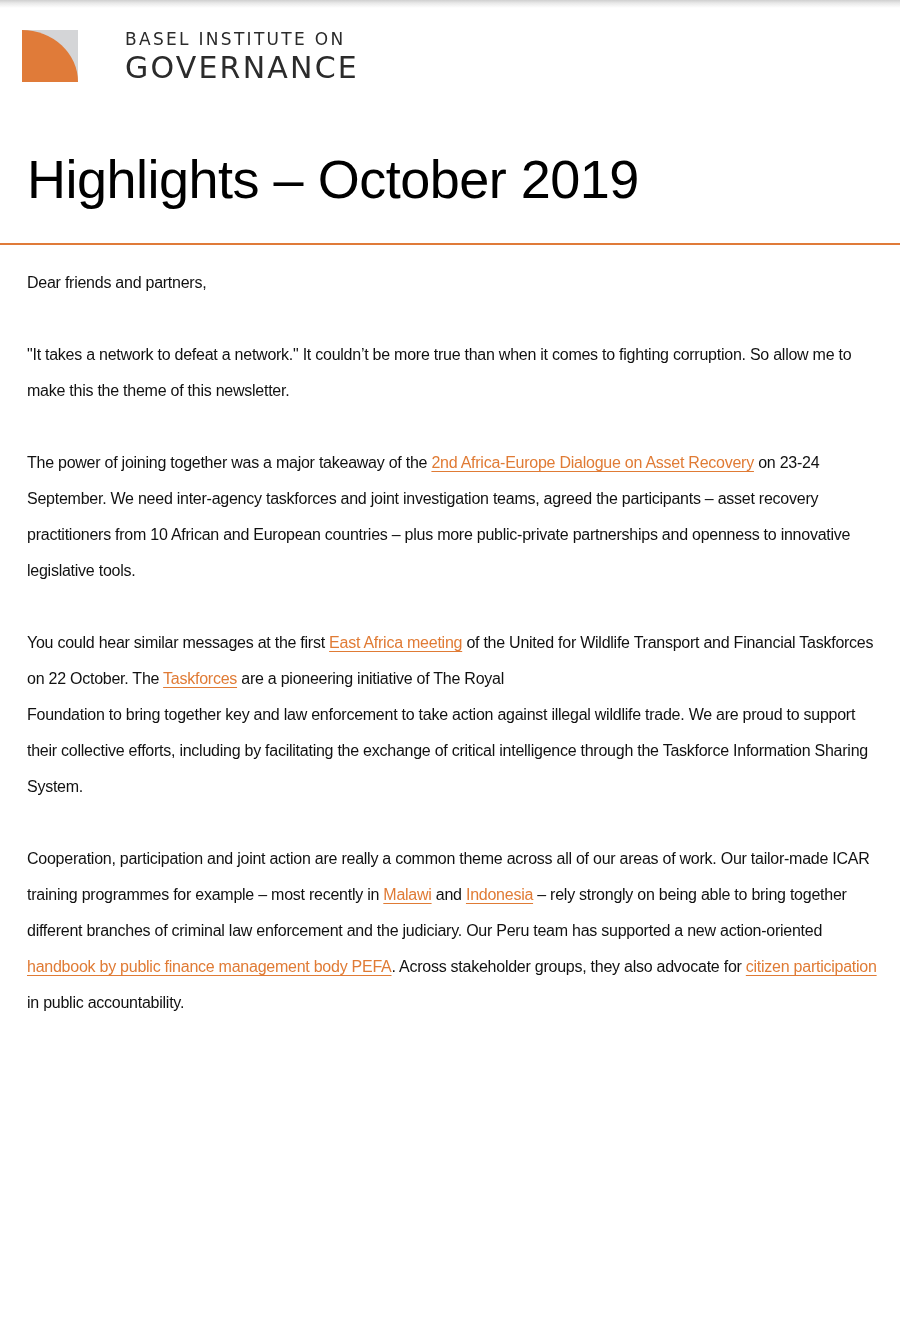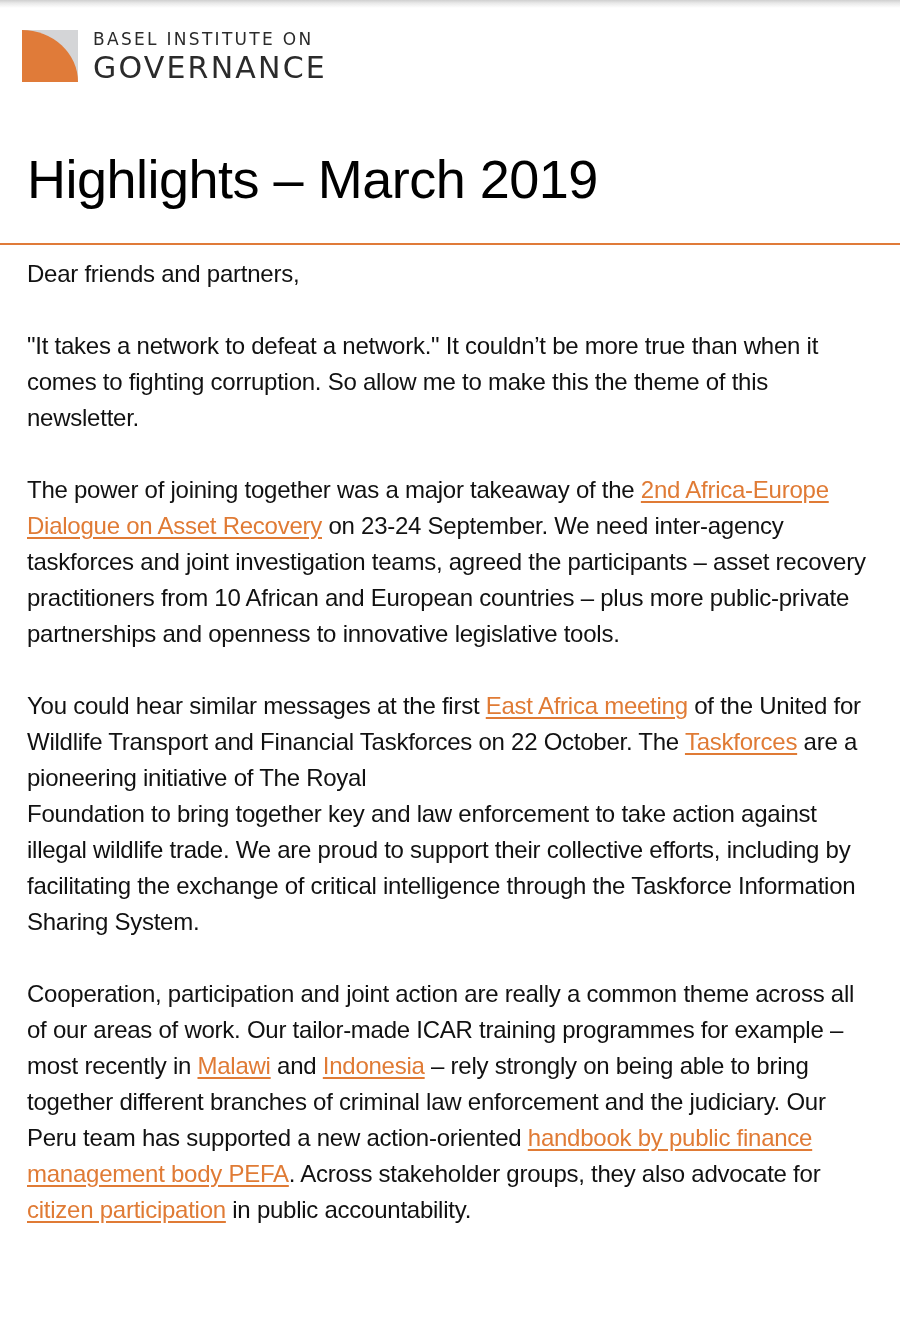--- a/index.html
+++ b/index.html
@@ -21,20 +21,21 @@
     width: 900px; height: 8px;
     background: linear-gradient(to bottom, #cfcfcf 0%, #e9e9e9 40%, rgba(255,255,255,0) 100%);
   }
   .header {
     position: absolute;
     left: 22px;
     top: 30px;
     height: 52px;
     display: flex;
     align-items: center;
+    gap: 32px;
   }
   .logo-mark {
     position: relative;
     width: 56px;
     height: 52px;
     background: #d4d5d7;
     overflow: hidden;
     flex: 0 0 auto;
   }
   .logo-mark .quarter {
@@ -83,23 +84,23 @@
     position: absolute;
     left: 0;
     top: 243px;
     width: 900px;
     height: 2px;
     background: #e07b39;
   }
   .content {
     position: absolute;
     left: 27px;
-    top: 256px;
+    top: 265px;
     width: 850px;
-    font-size: 24px;
+    font-size: 16px;
     line-height: 36px;
     letter-spacing: -0.25px;
   }
   .content p {
     margin: 0 0 36px 0;
   }
   .content a {
     color: #e07b35;
     text-decoration: underline;
     text-underline-offset: 3px;
@@ -113,21 +114,21 @@
 <header class="header">
   <div class="logo-mark">
     <div class="quarter"></div>
   </div>
   <div class="logo-text">
     <span class="logo-line1">BASEL INSTITUTE ON</span>
     <span class="logo-line2">GOVERNANCE</span>
   </div>
 </header>
 
-<h1 class="title">Highlights – March 2019</h1>
+<h1 class="title">Highlights – October 2019</h1>
 
 <div class="divider"></div>
 
 <main class="content">
   <p>Dear friends and partners,</p>
 
   <p><span>"It takes a network to defeat a network." It couldn’t be more true than when it comes to fighting corruption. So allow me to make this the theme of this newsletter.</span></p>
 
   <p><span>The power of joining together was a major takeaway of the </span><a href="#">2nd Africa-Europe Dialogue on Asset Recovery</a><span> on 23-24 September. We need inter-agency taskforces and joint investigation teams, agreed the participants – asset recovery practitioners from 10 African and European countries – plus more public-private partnerships and openness to innovative legislative tools.</span></p>
 

